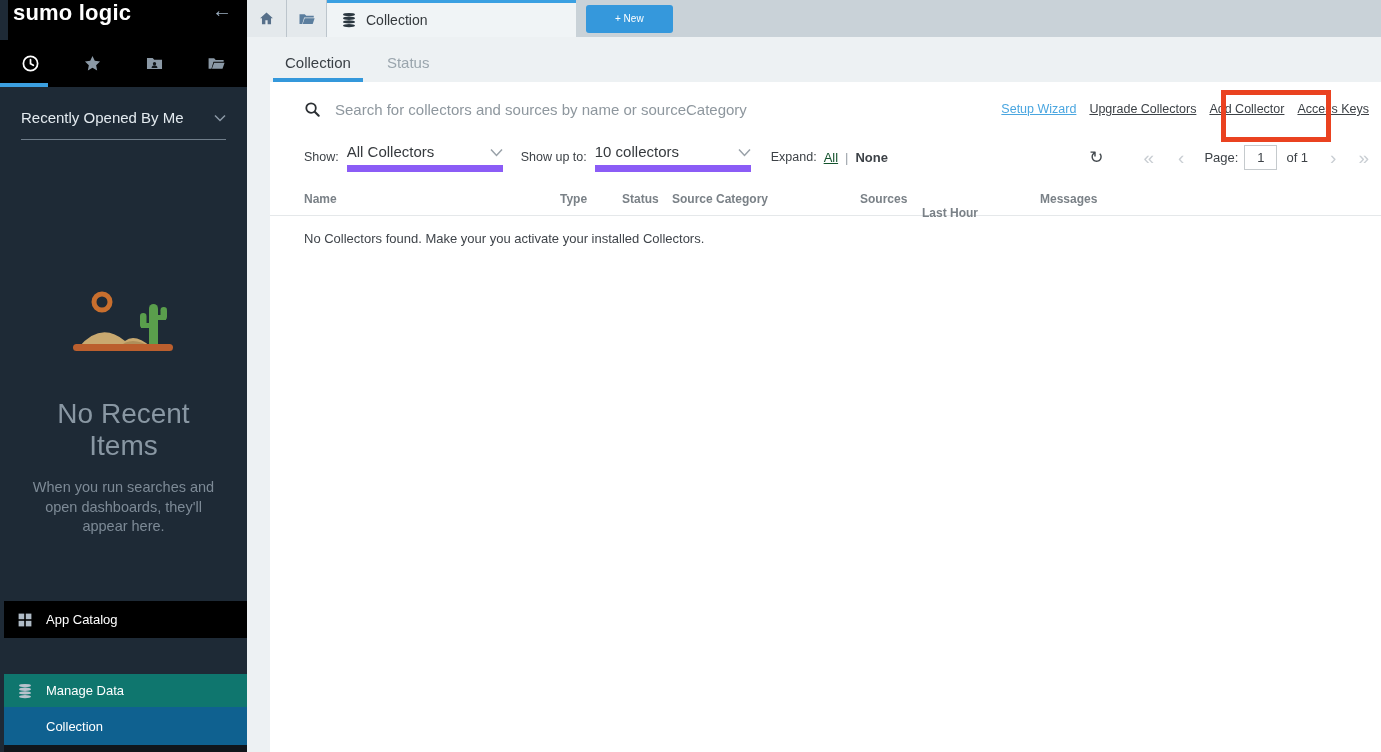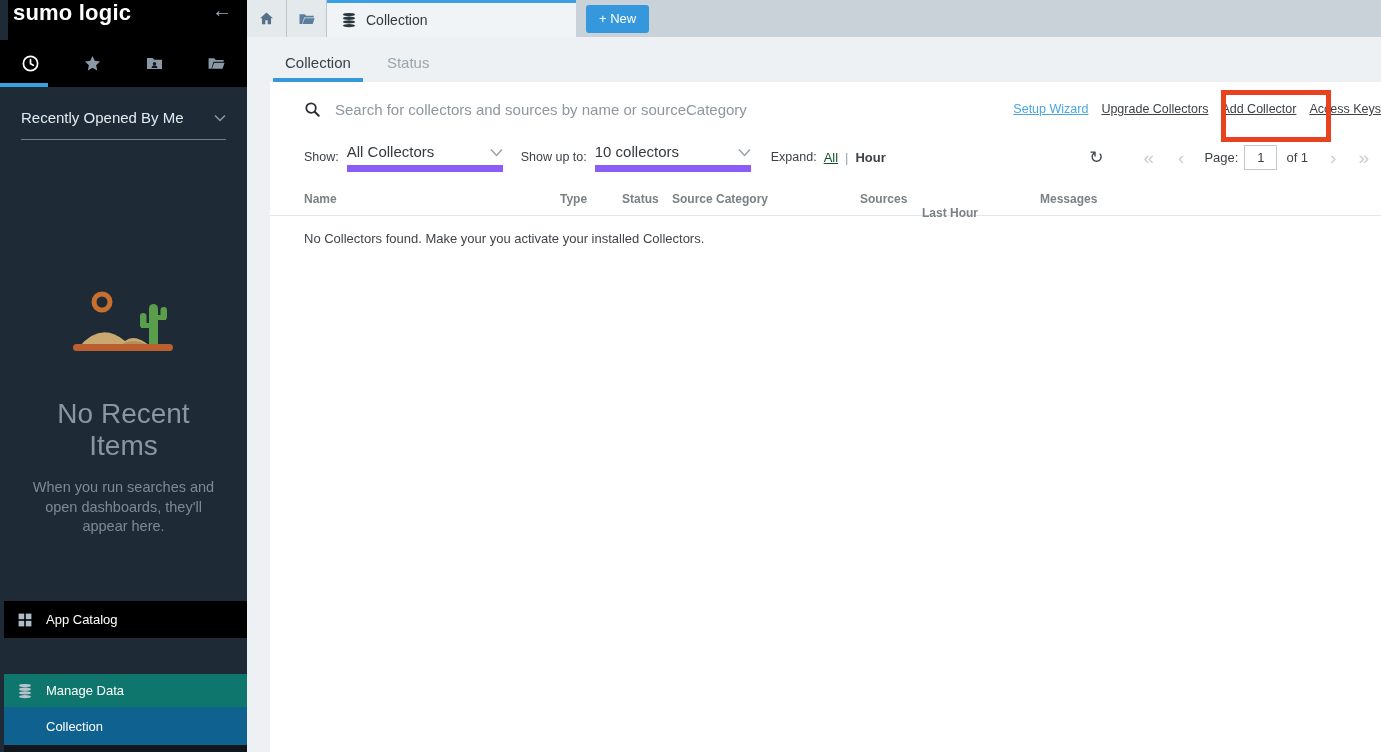--- a/index.html
+++ b/index.html
@@ -33,33 +33,33 @@
   .row-collection { height:38px; background:#0f6190; padding-left:42px; }
   .sb-sliver { height:7px; background:#10161c; }
   
   .main { position:absolute; left:247px; top:0; right:0; bottom:0; background:#edf1f3; }
   .tabstrip { height:37px; background:#c9d2d8; display:flex; align-items:stretch; }
   .tab-btn { width:40px; display:flex; align-items:center; justify-content:center;
     background:#e4e9ec; border-right:1px solid #bcc5cc; cursor:pointer; }
   .tab-active { width:249px; background:#f0f4f6; border-top:3px solid #3aa0e2;
     display:flex; align-items:center; gap:9px; padding-left:14px; font-size:14px; color:#35393d; cursor:pointer; }
   .new-btn { margin-left:10px; align-self:center; background:#3598dc; color:#fff; border:none;
-    border-radius:3px; height:28px; padding:0 13px; font-size:13px; font-family:inherit; cursor:pointer; }
+    border-radius:3px; height:28px; padding:0 29px; font-size:10px; font-family:inherit; cursor:pointer; }
   .subtabs { height:45px; background:#edf1f3; display:flex; align-items:flex-end; padding-left:26px; }
   .subtab { padding:0 12px 11px; font-size:15px; color:#9aa5ad; cursor:pointer; }
   .subtab.active { color:#3a4046; border-bottom:4px solid #3498db; padding-bottom:7px; }
   .subtab.inactive { margin-left:12px; }
   .content { position:absolute; top:82px; left:23px; right:0; bottom:0; background:#fff; }
   
   .search-row { display:flex; align-items:center; height:54px; padding-left:34px; position:relative; }
   .search-icon { display:flex; }
   .search-input { border:none; outline:none; font-size:15px; color:#35393d; margin-left:14px; width:470px;
     font-family:inherit; background:transparent; }
   .search-input::placeholder { color:#8e979e; opacity:1; }
-  .links { position:absolute; right:0; top:0; height:54px; display:flex; align-items:center; gap:13px; white-space:nowrap; }
+  .links { position:absolute; right:12px; top:0; height:54px; display:flex; align-items:center; gap:13px; white-space:nowrap; }
   .link { font-size:12.5px; color:#3d4247; text-decoration:underline; cursor:pointer; }
   .link.blue { color:#4aa6e0; }
   
   .filter-row { display:flex; align-items:center; height:42px; padding-left:34px; position:relative;
     font-size:12.5px; color:#3d4247; }
   .dd { display:flex; align-items:flex-end; justify-content:space-between; border-bottom:7px solid #8b5cf6;
     width:156px; margin-left:8px; padding-bottom:5px; font-size:15px; color:#35393d; cursor:pointer; }
   .lbl2 { margin-left:18px; }
   .expand-group { margin-left:20px; display:flex; align-items:center; gap:7px; }
   .expand-all { color:#14532d; text-decoration:underline; font-size:13px; cursor:pointer; }
@@ -260,21 +260,21 @@
         <span style="padding-bottom:3px;">
           <svg width="13" height="9" viewBox="0 0 13 9">
               <polyline points="1,1.5 6.5,7.5 12,1.5" fill="none" stroke="#99a1a8" stroke-width="1.5"></polyline>
             </svg>
         </span>
       </div>
       <div class="expand-group">
         <span>Expand:</span>
         <span class="expand-all">All</span>
         <span class="expand-sep">|</span>
-        <span class="expand-none">Hour</span>
+        <span class="expand-none">None</span>
       </div>
       <div class="pager">
         <span class="refresh">↻</span>
         <span class="pg-chev pg-first">«</span>
         <span class="pg-chev pg-prev">‹</span>
         <span class="pg-label">Page:</span>
         <input class="pg-input" type="text" value="1" style="">
         <span class="pg-of">of 1</span>
         <span class="pg-chev pg-next">›</span>
         <span class="pg-chev">»</span>

